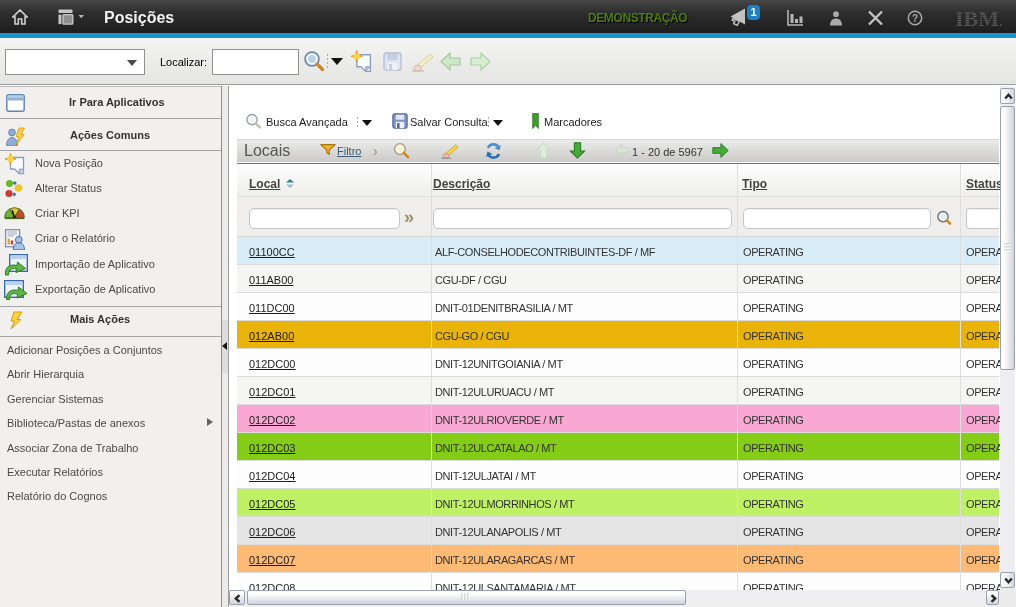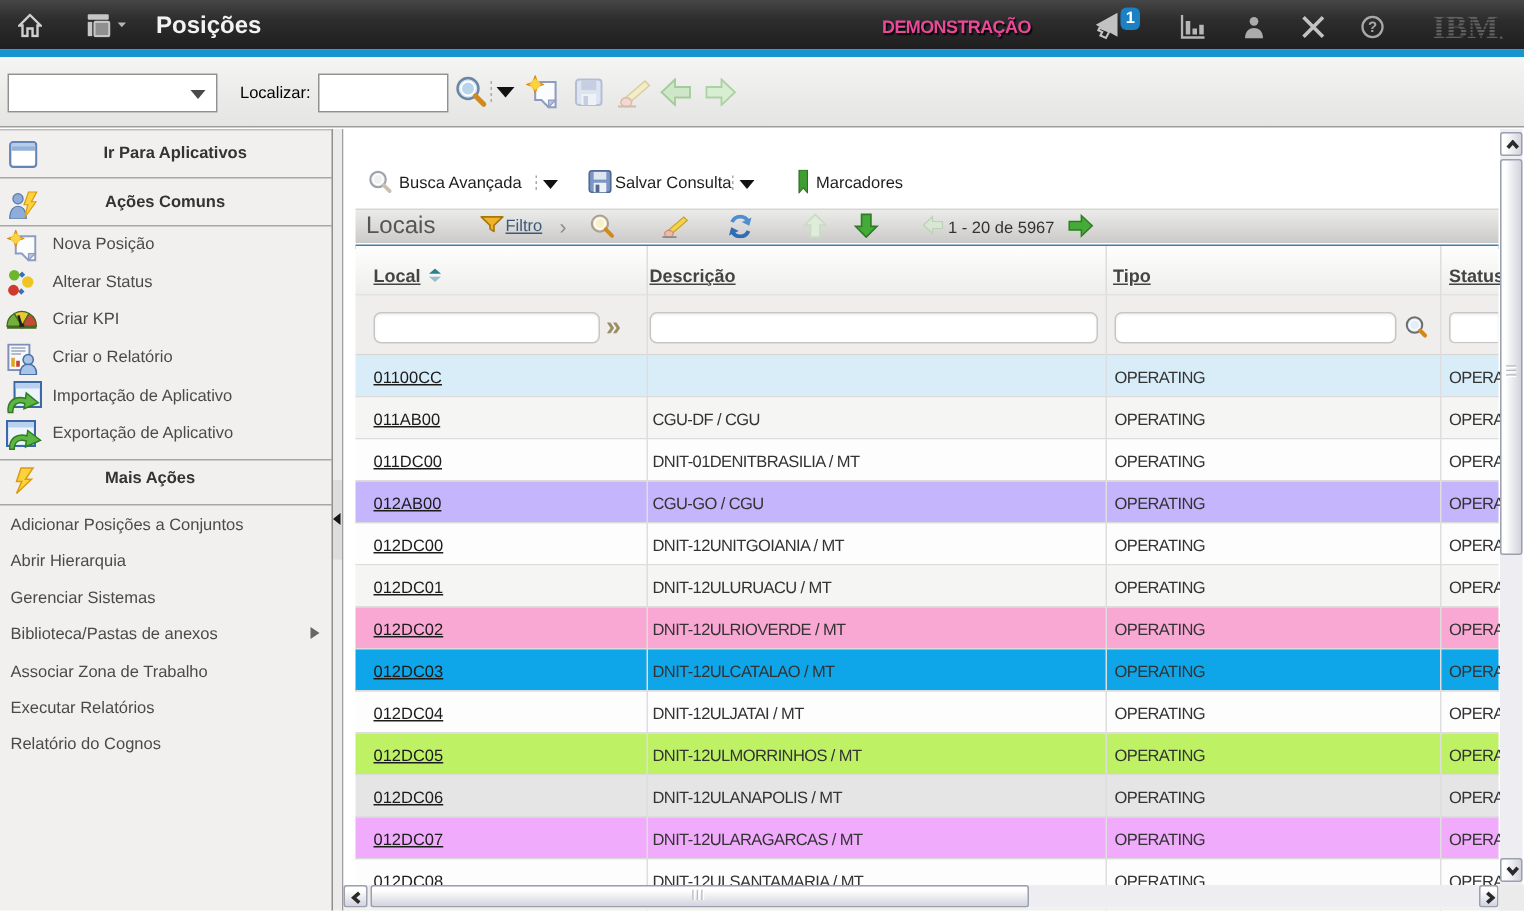--- a/index.html
+++ b/index.html
@@ -2,21 +2,21 @@
 <html><head>
 <meta charset="utf-8">
 <style>
 * { margin:0; padding:0; box-sizing:border-box; }
 html,body { width:1016px; height:607px; overflow:hidden; font-family:"Liberation Sans",sans-serif; background:#fff; }
 svg { display:block; }
 
 #topbar { position:absolute; left:0; top:0; width:1016px; height:33px;
   background:linear-gradient(#464646,#2d2d2d 40%,#1e1e1e); }
 #title { position:absolute; left:104px; top:9px; color:#f2f2f2; font-size:16px; font-weight:bold; }
-#demo { position:absolute; left:588px; top:11px; color:#ec4899; font-size:12px; font-weight:bold; letter-spacing:-0.4px; text-shadow:1px 1px 1px #000; }
+#demo { position:absolute; left:588px; top:11px; color:#4d7c0f; font-size:12px; font-weight:bold; letter-spacing:-0.4px; text-shadow:1px 1px 1px #000; }
 #blueline { position:absolute; left:0; top:33px; width:1016px; height:5px; background:#1695d0; }
 
 #toolbar { position:absolute; left:0; top:38px; width:1016px; height:47px;
   background:linear-gradient(#f5f5f3,#ebebe9 55%,#e5e5e3); border-bottom:1px solid #9d9d9d; }
 #tb-select { position:absolute; left:5px; top:11px; width:140px; height:26px; background:#fff; border:1px solid #919191; }
 #tb-select .car { position:absolute; right:7px; top:10px; width:0; height:0; border-left:5px solid transparent; border-right:5px solid transparent; border-top:6px solid #4a4a4a; }
 #tb-label { position:absolute; left:160px; top:18px; font-size:11px; color:#000; }
 #tb-input { position:absolute; left:212px; top:11px; width:87px; height:26px; background:#fff; border:1px solid #919191; }
 
 #sidebar { position:absolute; left:0; top:86px; width:222px; height:521px; background:#f1f0ee; border-top:1px solid #bbb; }
@@ -325,36 +325,37 @@
   <div class="finp" style="left:204px;width:299px"></div>
   <div class="finp" style="left:514px;width:188px"></div>
   <svg class="locico" style="left:707px;top:124px" width="17" height="17" viewBox="0 0 22 23">
     <circle cx="9" cy="9" r="7" fill="#dce9f5" stroke="#6e6e6e" stroke-width="1.8"></circle>
     <circle cx="9" cy="9" r="4.6" fill="#e4eef8" stroke="#fff" stroke-width="1.2"></circle>
     <path d="M14 14 L18.5 18.5" stroke="#d2881c" stroke-width="3.6" stroke-linecap="round"></path>
   </svg>
   <div class="finp" style="left:737px;width:33px;border-radius:4px 0 0 4px;border-right:none"></div>
   <div class="row" style="top:151px;background:#d9edf8">
       <span class="c1">01100CC</span>
+      <span class="c2">ALF-CONSELHODECONTRIBUINTES-DF / MF</span>
       <span class="c3">OPERATING</span>
       <span class="c4">OPERA</span>
     </div>
   <div class="row" style="top:179px;background:#f5f5f3">
       <span class="c1">011AB00</span>
       <span class="c2">CGU-DF / CGU</span>
       <span class="c3">OPERATING</span>
       <span class="c4">OPERA</span>
     </div>
   <div class="row" style="top:207px;background:#fdfdfd">
       <span class="c1">011DC00</span>
       <span class="c2">DNIT-01DENITBRASILIA / MT</span>
       <span class="c3">OPERATING</span>
       <span class="c4">OPERA</span>
     </div>
-  <div class="row" style="top:235px;background:#c4b5fd">
+  <div class="row" style="top:235px;background:#eab308">
       <span class="c1">012AB00</span>
       <span class="c2">CGU-GO / CGU</span>
       <span class="c3">OPERATING</span>
       <span class="c4">OPERA</span>
     </div>
   <div class="row" style="top:263px;background:#fdfdfd">
       <span class="c1">012DC00</span>
       <span class="c2">DNIT-12UNITGOIANIA / MT</span>
       <span class="c3">OPERATING</span>
       <span class="c4">OPERA</span>
@@ -364,21 +365,21 @@
       <span class="c2">DNIT-12ULURUACU / MT</span>
       <span class="c3">OPERATING</span>
       <span class="c4">OPERA</span>
     </div>
   <div class="row" style="top:319px;background:#f9a8d4">
       <span class="c1">012DC02</span>
       <span class="c2">DNIT-12ULRIOVERDE / MT</span>
       <span class="c3">OPERATING</span>
       <span class="c4">OPERA</span>
     </div>
-  <div class="row" style="top:347px;background:#0ea5e9">
+  <div class="row" style="top:347px;background:#84cc16">
       <span class="c1">012DC03</span>
       <span class="c2">DNIT-12ULCATALAO / MT</span>
       <span class="c3">OPERATING</span>
       <span class="c4">OPERA</span>
     </div>
   <div class="row" style="top:375px;background:#fdfdfd">
       <span class="c1">012DC04</span>
       <span class="c2">DNIT-12ULJATAI / MT</span>
       <span class="c3">OPERATING</span>
       <span class="c4">OPERA</span>
@@ -388,21 +389,21 @@
       <span class="c2">DNIT-12ULMORRINHOS / MT</span>
       <span class="c3">OPERATING</span>
       <span class="c4">OPERA</span>
     </div>
   <div class="row" style="top:431px;background:#e5e5e5">
       <span class="c1">012DC06</span>
       <span class="c2">DNIT-12ULANAPOLIS / MT</span>
       <span class="c3">OPERATING</span>
       <span class="c4">OPERA</span>
     </div>
-  <div class="row" style="top:459px;background:#f0abfc">
+  <div class="row" style="top:459px;background:#fdba74">
       <span class="c1">012DC07</span>
       <span class="c2">DNIT-12ULARAGARCAS / MT</span>
       <span class="c3">OPERATING</span>
       <span class="c4">OPERA</span>
     </div>
   <div class="row" style="top:487px;background:#fdfdfd">
       <span class="c1">012DC08</span>
       <span class="c2">DNIT-12ULSANTAMARIA / MT</span>
       <span class="c3">OPERATING</span>
       <span class="c4">OPERA</span>

